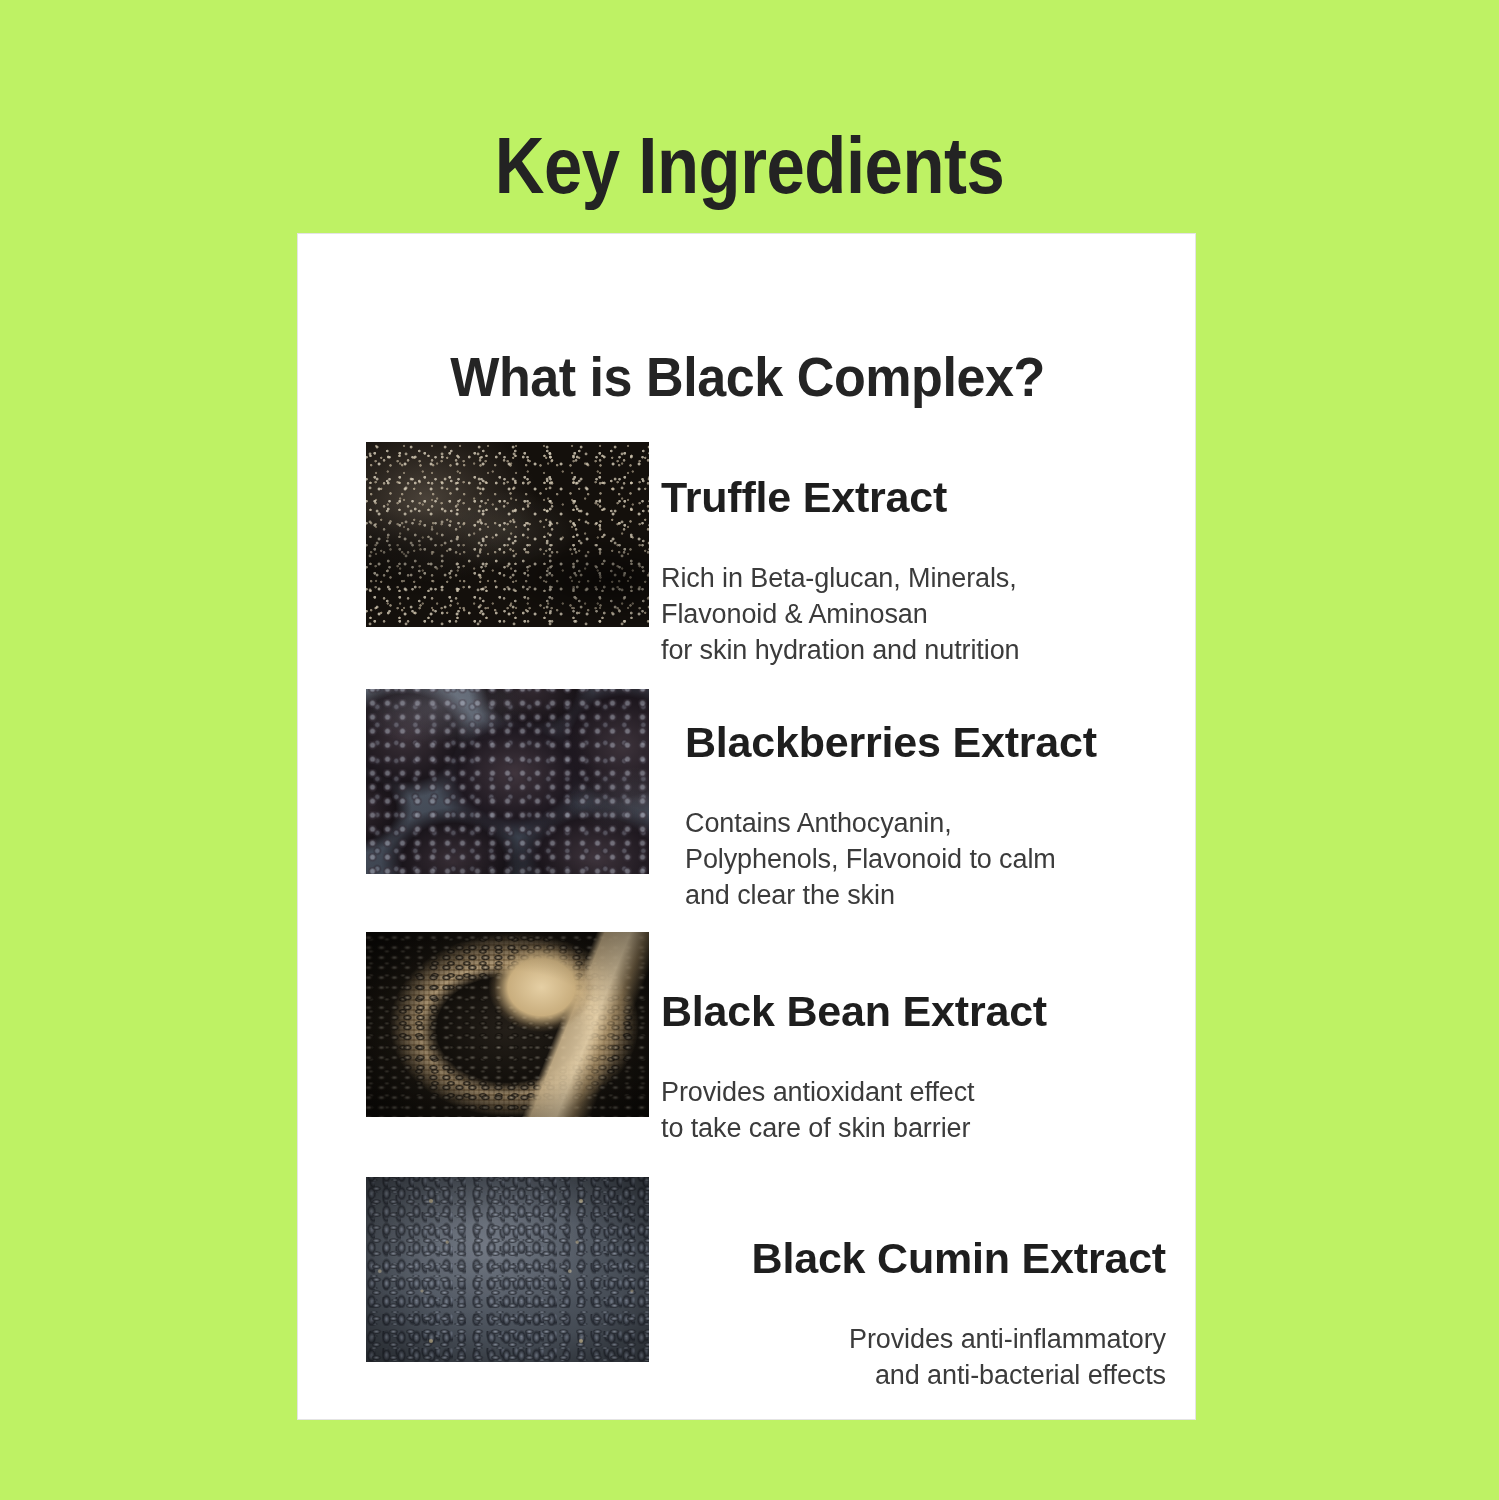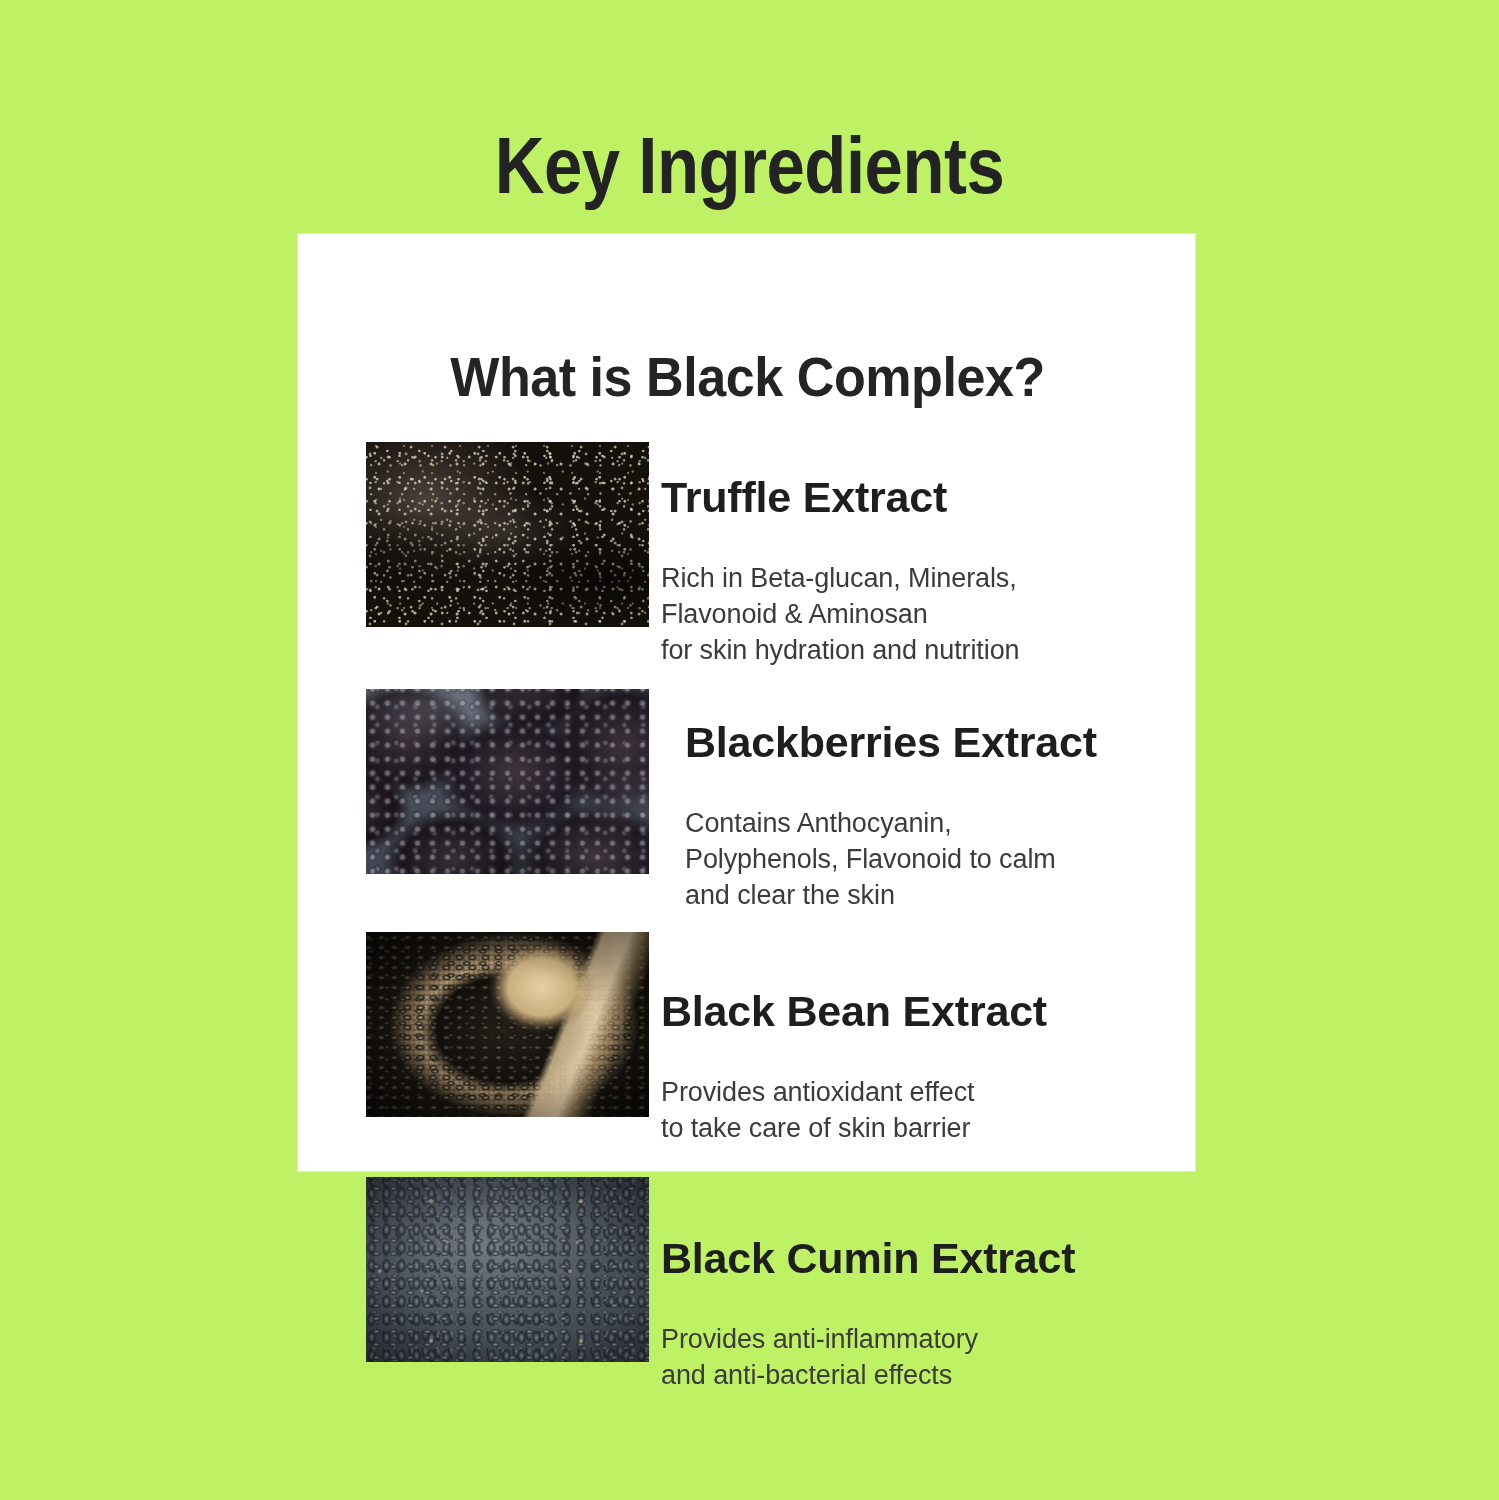--- a/index.html
+++ b/index.html
@@ -39,21 +39,21 @@
     transform-origin: center top;
     white-space: nowrap;
   }
 
   
   .card {
     position: absolute;
     left: 297px;
     top: 233px;
     width: 899px;
-    height: 939px;
+    height: 1187px;
     background: #ffffff;
     border: 1px solid #e4e4e4;
     box-sizing: border-box;
   }
 
   .card-title {
     position: absolute;
     left: 0;
     top: 62px;
     width: 899px;
@@ -273,21 +273,21 @@
   }
   .ing-desc span {
     display: block;
     white-space: nowrap;
   }
 
   
   .row-0 .text-col { top: 8px; }
   .row-1 .text-col { top: 6px; margin-left: 24px; }
   .row-2 .text-col { top: 32px; }
-  .row-3 .text-col { top: 34px; }
+  .row-3 .text-col { top: 34px; text-align: right; }
 </style>
 </head>
 <body>
 
 <div class="page">
 
   <h1 class="page-title">Key Ingredients</h1>
 
   <section class="card">
 

